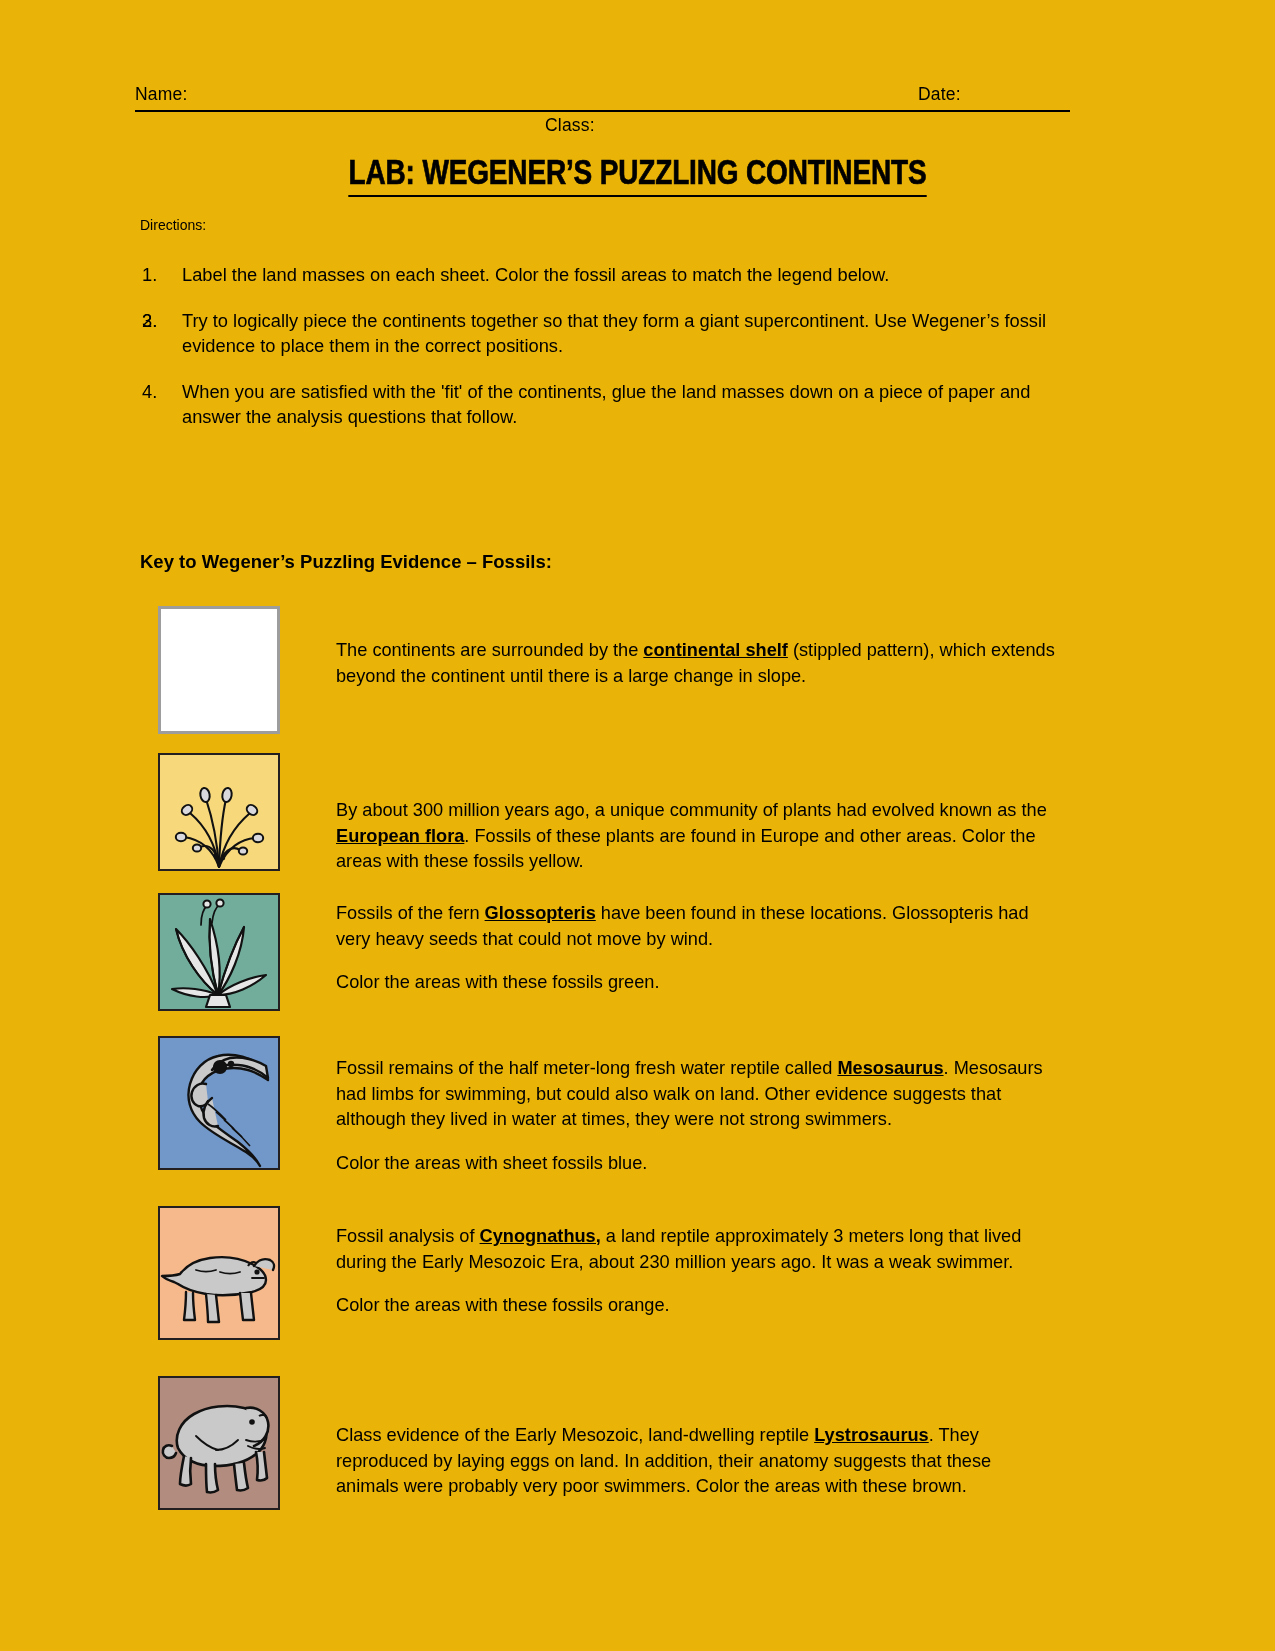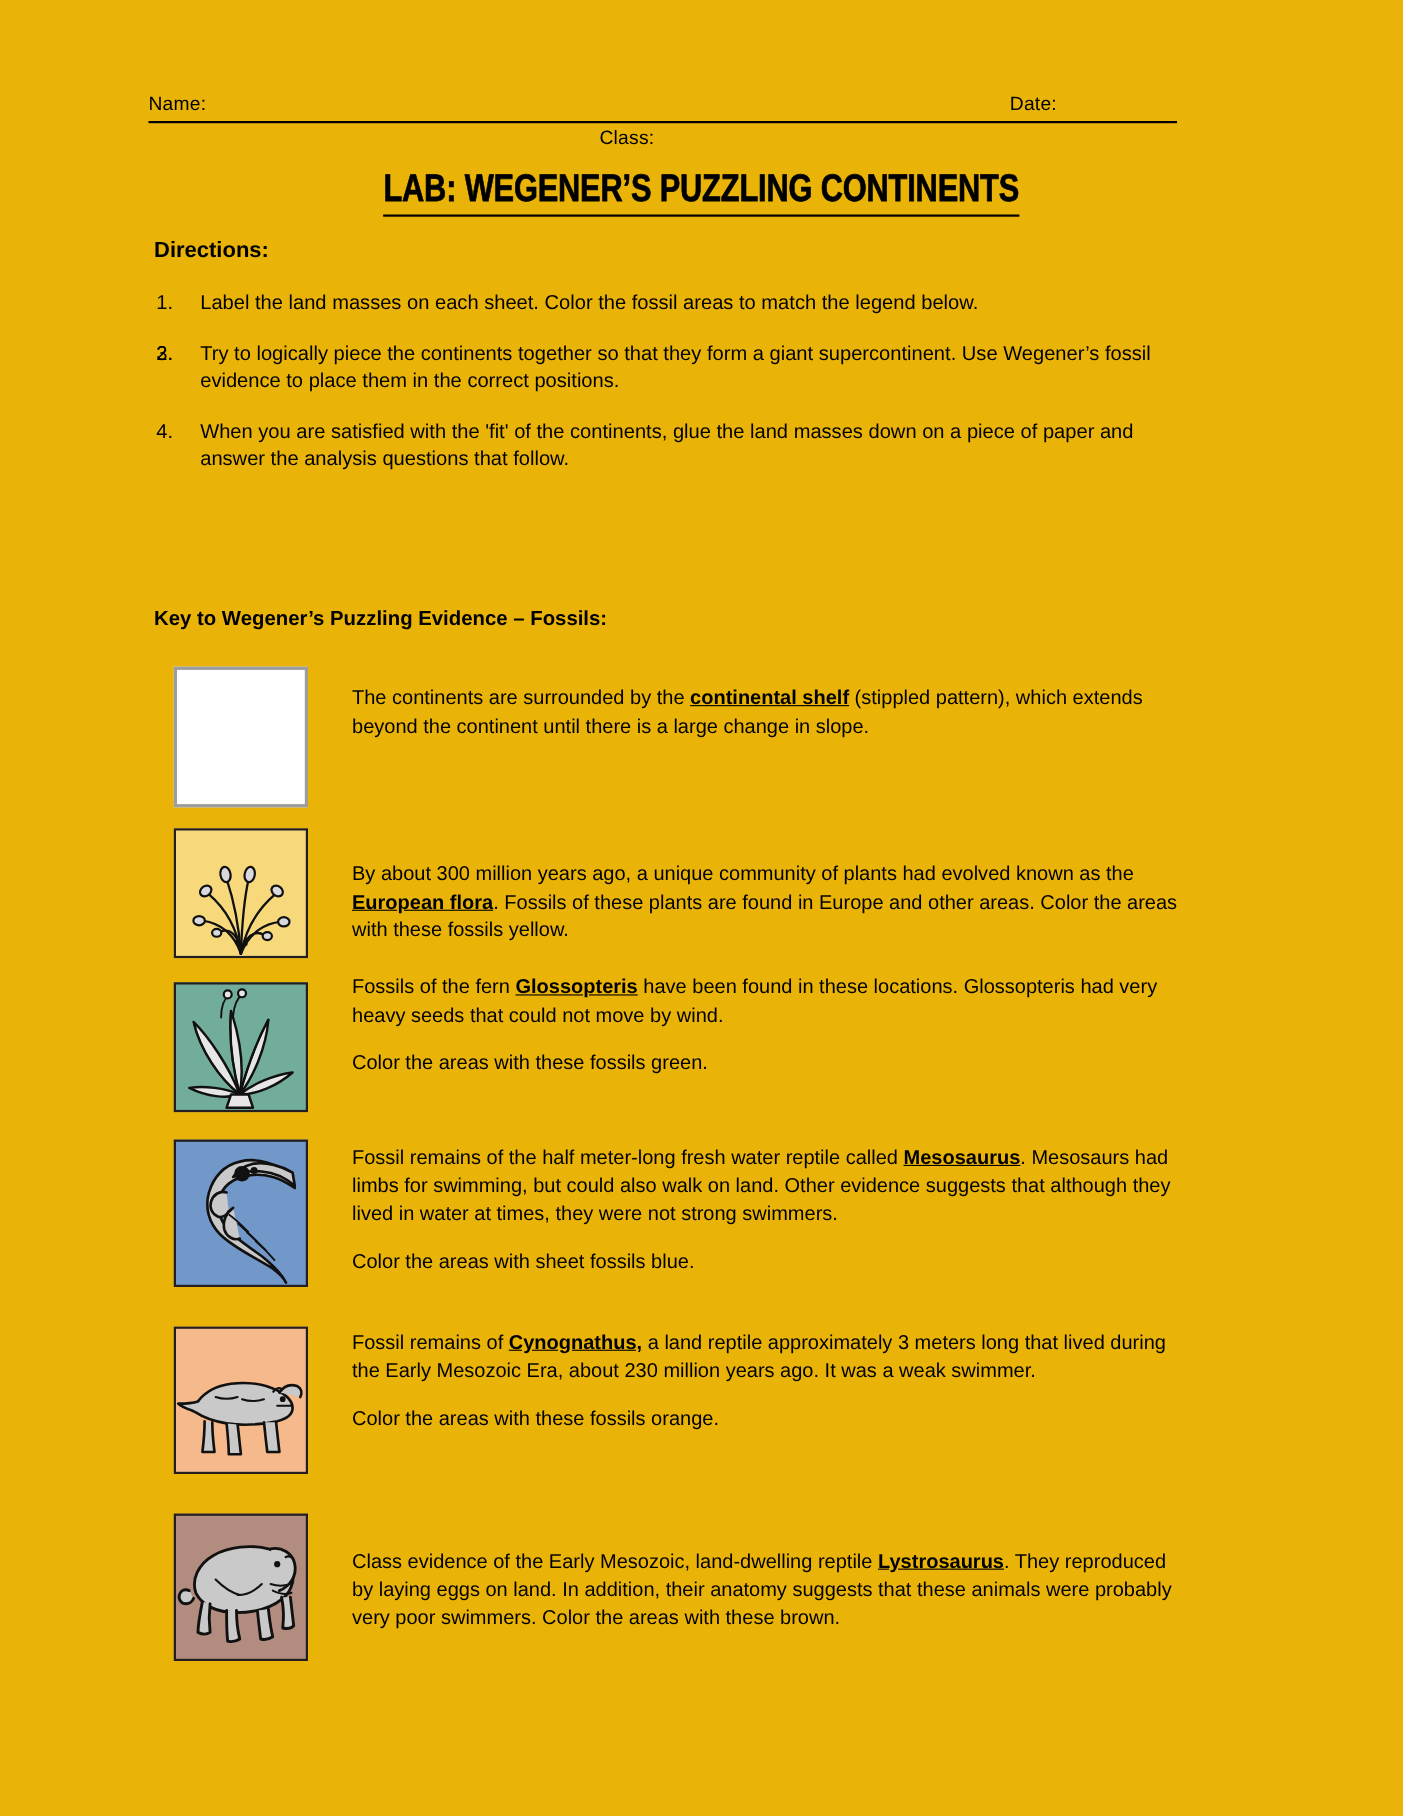--- a/index.html
+++ b/index.html
@@ -67,22 +67,22 @@
     border-bottom: 2.6px solid #000;
     padding-bottom: 3px;
     display: inline-block;
     -webkit-text-stroke: 0.7px #000;
   }
   
   .dir-heading {
     position: absolute;
     left: 140px;
     top: 217px;
-    font-size: 20px;
-    font-weight: bold;
+    font-size: 14px;
+    font-weight: normal;
   }
   .dir-list {
     position: absolute;
     left: 140px;
     top: 262px;
     width: 940px;
     font-size: 18.3px;
     line-height: 25.5px;
   }
   .dir-item {
@@ -130,21 +130,21 @@
     border: 2.4px solid #231f20;
   }
   .swatch svg { display: block; }
   .legend-text {
     position: absolute;
     left: 320px;
     width: 752px;
     font-size: 18.2px;
     line-height: 25.5px;
   }
-  .legend-text p { margin: 0; }
+  .legend-text p { margin: 16px; }
   .legend-text p + p { margin-top: 18px; }
   .bu { font-weight: bold; text-decoration: underline; }
   
   .stipple rect { fill: #fff; }
 </style>
 </head>
 <body>
 
 <div class="page">
 
@@ -311,21 +311,21 @@
           <g stroke="#111" stroke-width="1.8" fill="none" stroke-linecap="round">
             <path d="M92 70 C96 70, 100 70, 104 70"></path>
             <path d="M36 62 C42 64, 50 64, 56 62"></path>
             <path d="M60 64 C66 66, 74 66, 80 64"></path>
           </g>
           <circle cx="97" cy="64" r="2.6" fill="#111"></circle>
           <path d="M88 58 C90 54, 94 53, 96 55" stroke="#111" stroke-width="2" fill="none"></path>
         </svg>
       </div>
       <div class="legend-text" style="top:6px;">
-        <p><span>Fossil remains of </span><span class="bu">Cynognathus,</span><span> a land reptile approximately 3 meters long that lived during the Early Mesozoic Era, about 230 million years ago. It was a weak swimmer.</span></p>
+        <p><span>Fossil analysis of </span><span class="bu">Cynognathus,</span><span> a land reptile approximately 3 meters long that lived during the Early Mesozoic Era, about 230 million years ago. It was a weak swimmer.</span></p>
         <p><span>Color the areas with these fossils orange.</span></p>
       </div>
     </div>
 
     <div class="legend-row" style="top:772px;">
       <div class="swatch solid" style="top:4px;height:134px;background:#b28d7f;">
         <svg width="118" height="130" viewBox="0 0 118 130" aria-hidden="true">
           <g fill="#c9c9c9" stroke="#111" stroke-width="2.6" stroke-linejoin="round" stroke-linecap="round">
             <path d="M18 70 C14 58, 20 44, 34 36 C48 28, 68 26, 84 30
                      C96 33, 104 40, 106 50 C108 60, 104 70, 96 76

